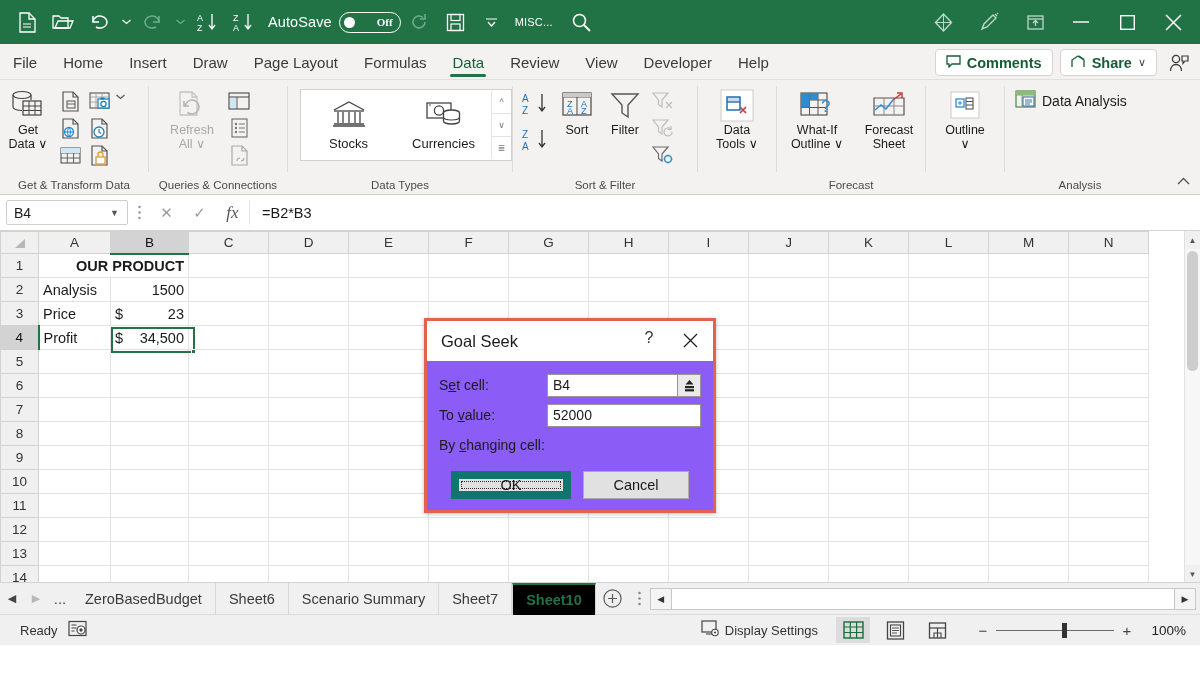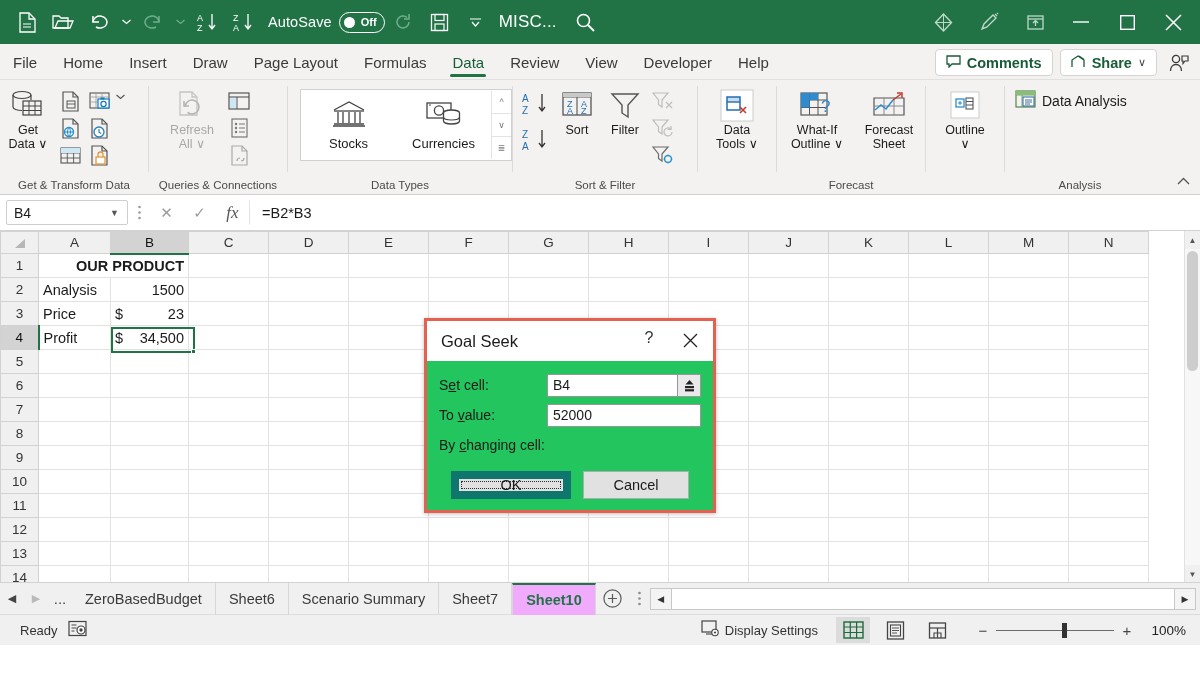--- a/index.html
+++ b/index.html
@@ -20,30 +20,30 @@
   .qat{ display:flex; align-items:center; gap:2px; }
   .qbtn{
     width:34px; height:32px; display:flex; align-items:center; justify-content:center;
     border-radius:3px; color:#fff;
   }
   .qbtn.sm{ width:16px; }
   .qbtn svg{ display:block; }
   .autosave{ display:flex; align-items:center; gap:7px; margin-left:6px; }
   .autosave .lbl{ font-size:14.5px; color:#fff; letter-spacing:.1px;}
   .toggle{
-    width:46px; height:21px; border-radius:11px; border:1.4px solid #ffffff;
-    position:relative; display:flex; align-items:center;
+    width:62px; height:21px; border-radius:11px; border:1.4px solid #ffffff;
+    position:relative; display:flex; align-items:center;font-family:Liberation Serif, serif;
   }
   .toggle .knob{
     width:11px;height:11px;border-radius:50%;background:#fff;position:absolute;left:4px;
   }
   .toggle .state{
     position:absolute; right:7px; font-size:11px; font-weight:bold; color:#fff;
   }
-  .misc{ font-size:17px; color:#fff; margin-left:4px; letter-spacing:.2px;}
+  .misc{ font-size:11px; color:#fff; margin-left:4px; letter-spacing:.2px;}
   .tb-right{ position:absolute; right:4px; top:0; height:44px; display:flex; align-items:center; }
   .winbtn{ width:46px;height:44px;display:flex;align-items:center;justify-content:center;}
 
   
   .tabsrow{
     height:36px; background:#f3f2f1; display:flex; align-items:flex-end;
     position:relative; border-bottom:1px solid #e2e0de;
   }
   .rtab{
     font-size:15px; color:#3b3a39; padding:0 13px; height:34px;
@@ -145,21 +145,21 @@
     height:32px; background:#f0f0f0; display:flex; align-items:center;
     border-top:1px solid #d4d2d0; position:relative;
   }
   .navbtn{ width:24px;height:28px;display:flex;align-items:center;justify-content:center;font-size:11px;color:#444;}
   .navbtn.dim{ color:#b9b9b9; }
   .stab{
     height:32px; display:flex; align-items:center; padding:0 13px; font-size:14.5px;
     color:#3b3a39; border-right:1px solid #d7d7d7; white-space:nowrap;
   }
   .stab.active{
-    background:#f0abfc; color:#217346; font-weight:bold; border-top:2px solid #217346;
+    background:#000000; color:#217346; font-weight:bold; border-top:2px solid #217346;
     border-right:1px solid #d7d7d7; border-left:1px solid #d7d7d7;
   }
   .addsheet{ width:34px;height:32px;display:flex;align-items:center;justify-content:center;}
   .hdots{ width:20px;height:32px;display:flex;align-items:center;justify-content:center;}
   .hscroll{
     flex:1; height:22px; display:flex; align-items:center; margin-right:4px;
   }
   .hsarr{ width:22px;height:22px;border:1px solid #c8c8c8;background:#f4f4f4;display:flex;align-items:center;justify-content:center;font-size:9px;color:#333;}
   .hstrack{ flex:1;height:22px;background:#fff;border-top:1px solid #c8c8c8;border-bottom:1px solid #c8c8c8;}
 
@@ -176,21 +176,21 @@
   .zoomctl{ display:flex; align-items:center; gap:0; padding-left:8px;}
   .zsign{ width:26px;height:26px;display:flex;align-items:center;justify-content:center;font-size:15px;color:#444;}
   .ztrack{ width:118px;height:26px;display:flex;align-items:center;position:relative;}
   .ztrack::before{content:"";position:absolute;left:0;right:0;height:1px;background:#6b6b6b;}
   .zthumb{position:absolute;left:66px;width:5px;height:15px;background:#333;}
   .zpct{ width:54px;text-align:right;font-size:13.5px;color:#222;padding-right:8px;}
 
   
   .dlg{
     position:absolute; left:424px; top:318px; width:292px; height:195px;
-    background:#22c55e; border:3px solid #e4604f; box-shadow:0 1px 4px rgba(0,0,0,.25);
+    background:#8b5cf6; border:3px solid #e4604f; box-shadow:0 1px 4px rgba(0,0,0,.25);
   }
   .dlg-title{
     height:40px; background:#ffffff; display:flex; align-items:center;
     padding:0 2px 0 14px; position:relative;
   }
   .dlg-title .t{ font-size:16.5px; color:#1b1b1b; }
   .dlg-title .q{ position:absolute; right:52px; top:8px; font-size:16px; color:#333; width:24px;text-align:center;}
   .dlg-title .x{ position:absolute; right:10px; top:7px; width:26px;height:24px;display:flex;align-items:center;justify-content:center;}
   .dlg-body{ padding:9px 12px 0 12px; }
   .frow{ display:flex; align-items:center; height:30px; }

